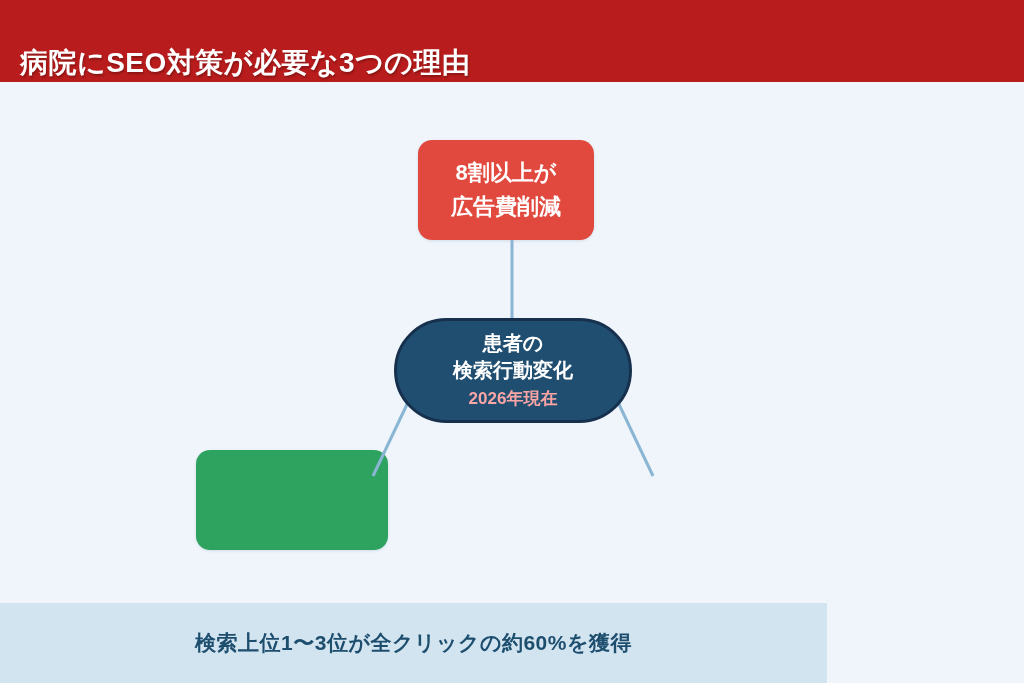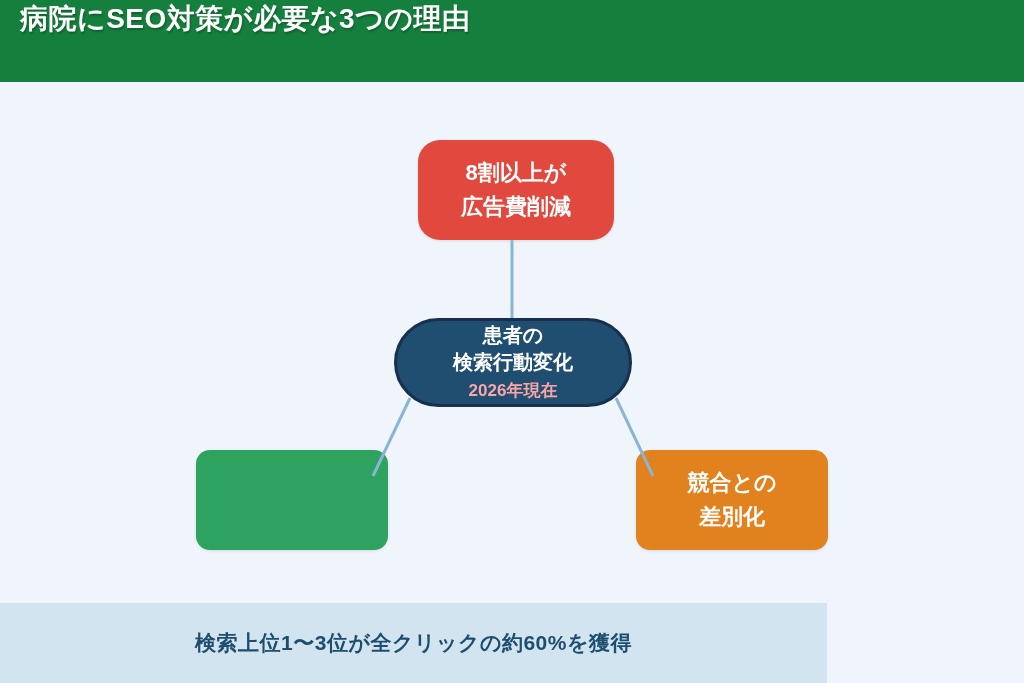--- a/index.html
+++ b/index.html
@@ -13,23 +13,23 @@
     width: 1024px;
     height: 683px;
     background: #EFF5FB;
     overflow: hidden;
   }
   .header {
     position: absolute;
     left: 0; top: 0;
     width: 1024px;
     height: 82px;
-    background: #15803d;
+    background: #b91c1c;
     display: flex;
-    align-items: flex-start;
+    align-items: flex-end;
   }
   .header .title {
     color: #FFFFFF;
     font-size: 28px;
     font-weight: bold;
     padding-left: 20px;
     letter-spacing: 0.5px;
     text-shadow: 1px 2px 2px rgba(0,0,0,0.25);
   }
   .connectors {
@@ -50,38 +50,37 @@
     color: #FFFFFF;
     font-weight: bold;
     font-size: 22px;
     line-height: 1.55;
     text-align: center;
     z-index: 1;
     box-shadow: 0 1px 3px rgba(20,50,80,0.12);
   }
   .node-top {
     left: 418px; top: 140px;
-    width: 196px; height: 100px;
+    width: 176px; height: 100px;
     background: #E2493E;
-    border-radius: 22px;
   }
   .node-left {
     left: 196px; top: 450px;
     width: 192px; height: 100px;
     background: #2EA360;
   }
   .node-right {
     left: 636px; top: 450px;
     width: 192px; height: 100px;
     background: #E1821F;
   }
   .node-center {
     position: absolute;
     left: 394px; top: 318px;
-    width: 238px; height: 89px;
+    width: 238px; height: 105px;
     box-sizing: border-box;
     background: #1F4E70;
     border: 3px solid #16304D;
     border-radius: 53px;
     display: flex;
     flex-direction: column;
     align-items: center;
     justify-content: center;
     text-align: center;
     z-index: 3;
@@ -127,24 +126,20 @@
   </div>
 
   <div class="node node-top">
     <div>8割以上が</div>
     <div>広告費削減</div>
   </div>
 
   <div class="node node-left">
   </div>
 
-  <div class="node node-right">
-    <div>競合との</div>
-    <div>差別化</div>
-  </div>
 
   <svg class="connectors" width="1024" height="683" viewBox="0 0 1024 683">
     <line x1="512" y1="240" x2="512" y2="320" stroke="#8AB5D3" stroke-width="3"></line>
     <line x1="410" y1="398" x2="373" y2="476" stroke="#8AB5D3" stroke-width="3"></line>
     <line x1="616" y1="398" x2="653" y2="476" stroke="#8AB5D3" stroke-width="3"></line>
   </svg>
 
   <div class="node-center">
     <div class="main-line">患者の</div>
     <div class="main-line">検索行動変化</div>

